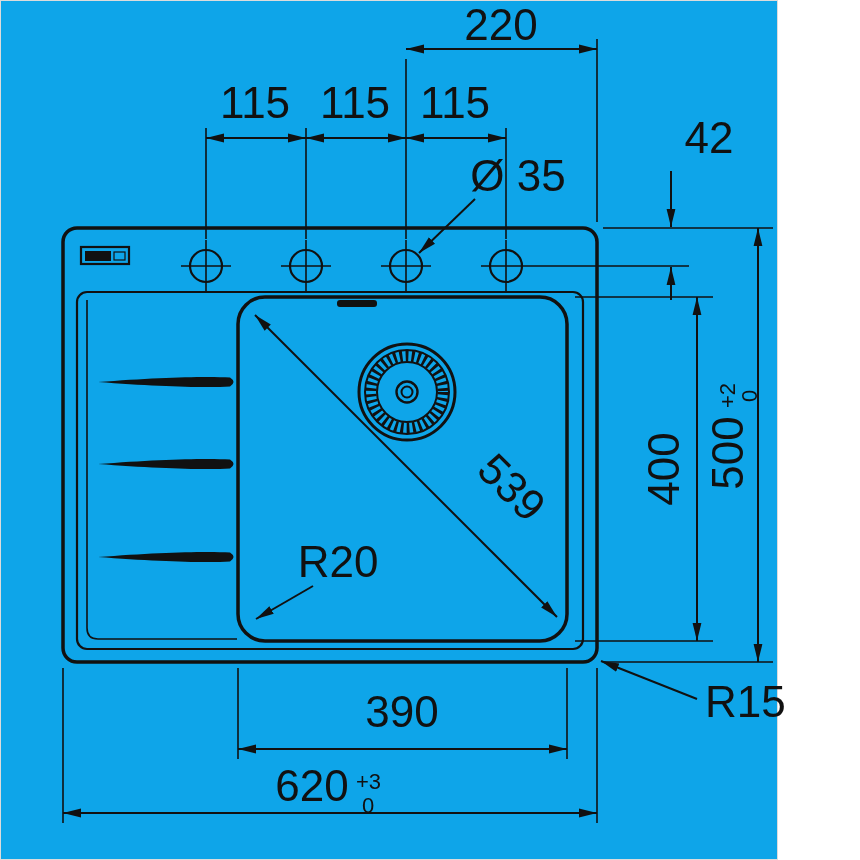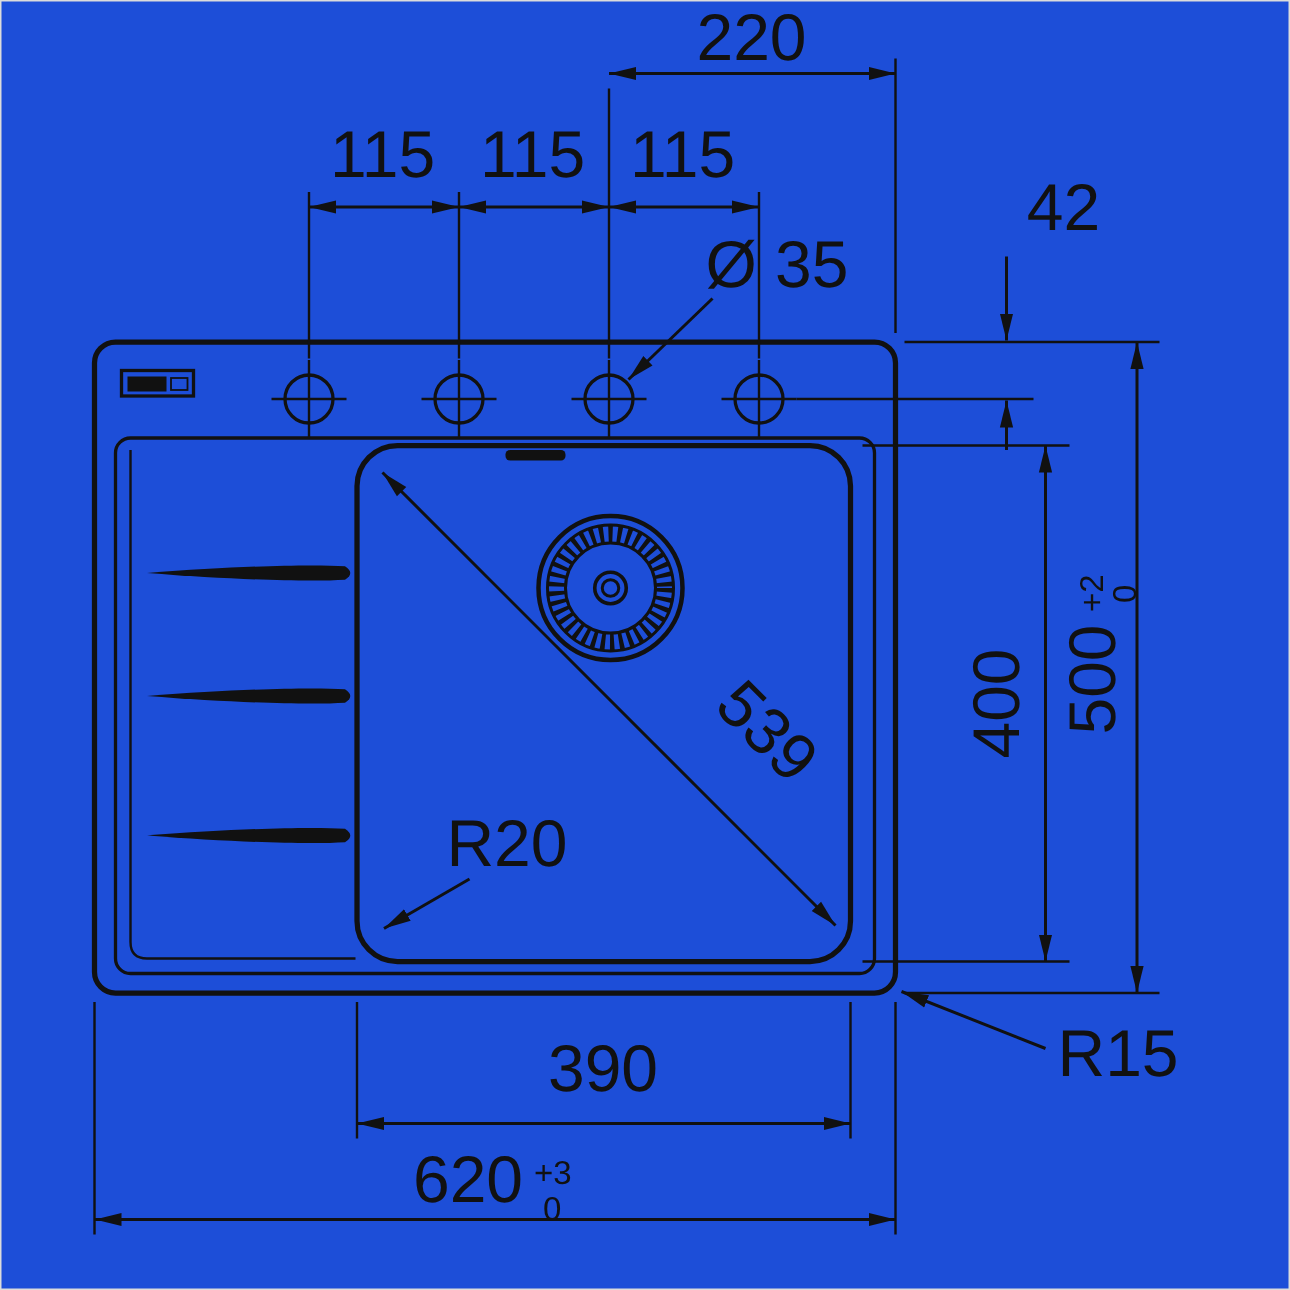--- a/index.html
+++ b/index.html
@@ -1,17 +1,17 @@
 <!DOCTYPE html>
 <html><head>
 <meta charset="utf-8">
 <style>
   html,body{margin:0;padding:0;background:#ffffff;}
   .stage{
-    width:860px;height:860px;position:relative;background:#1d4ed8;
+    width:778px;height:860px;position:relative;background:#0ea5e9;
     border:1px solid #dcdcdc;box-sizing:border-box;
     font-family:"Liberation Sans","DejaVu Sans",sans-serif;
   }
   svg{display:block;}
   svg text{
     fill:#111111;
     font-family:"Liberation Sans","DejaVu Sans",sans-serif;
   }
   .t-main{font-size:44px;}
   .t-tol{font-size:22px;}

